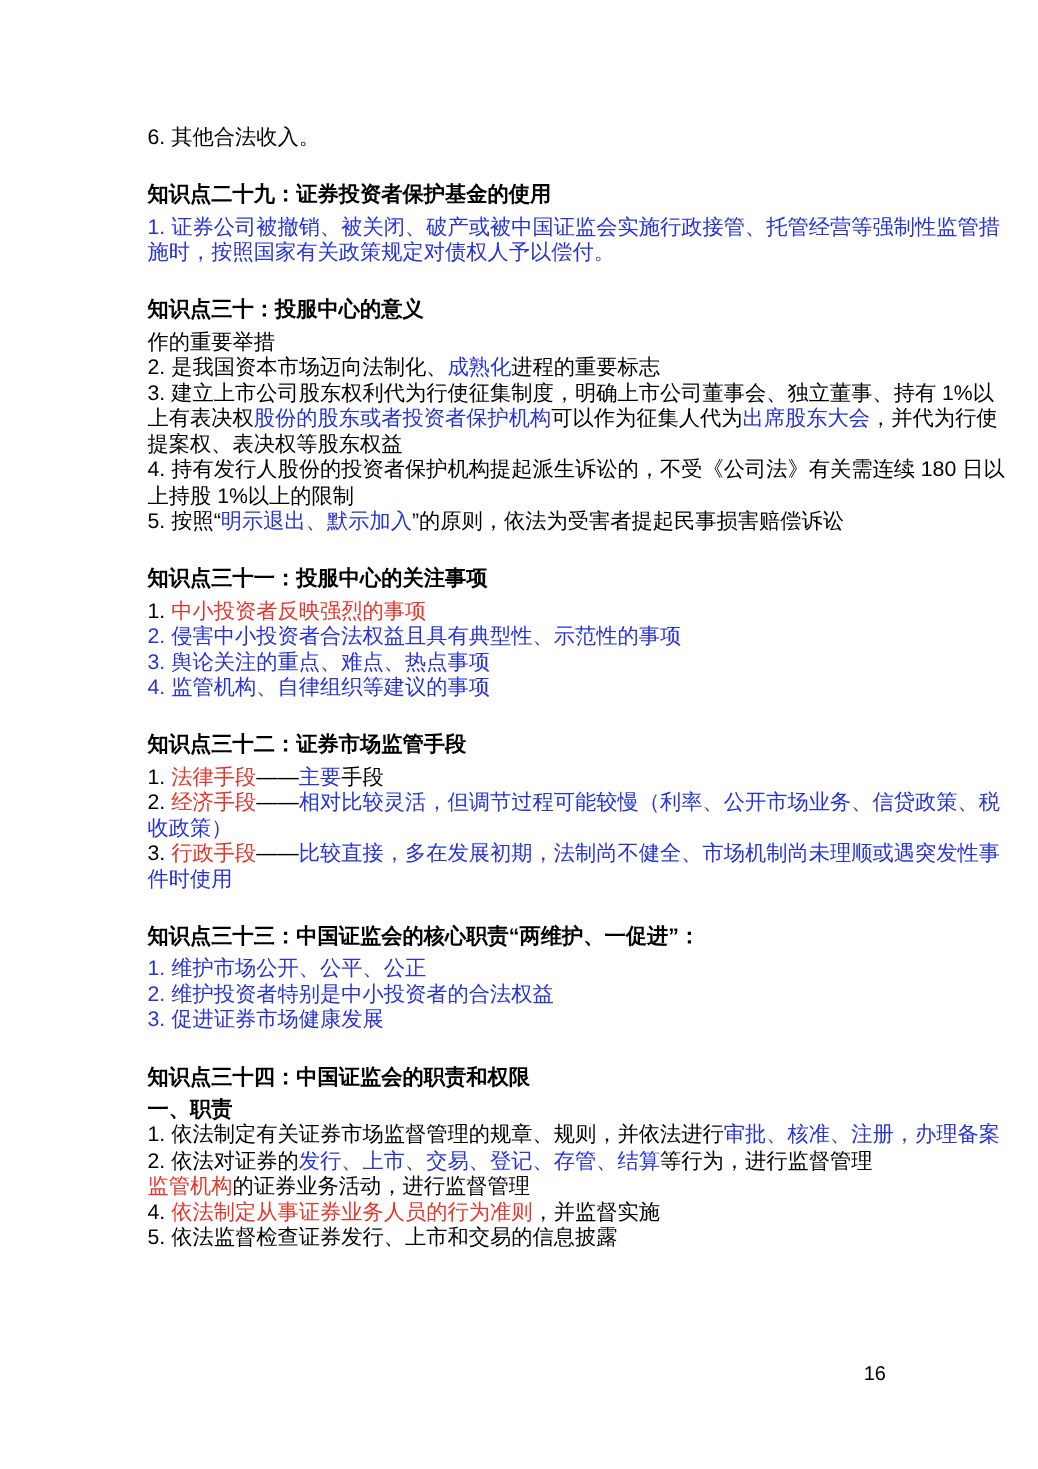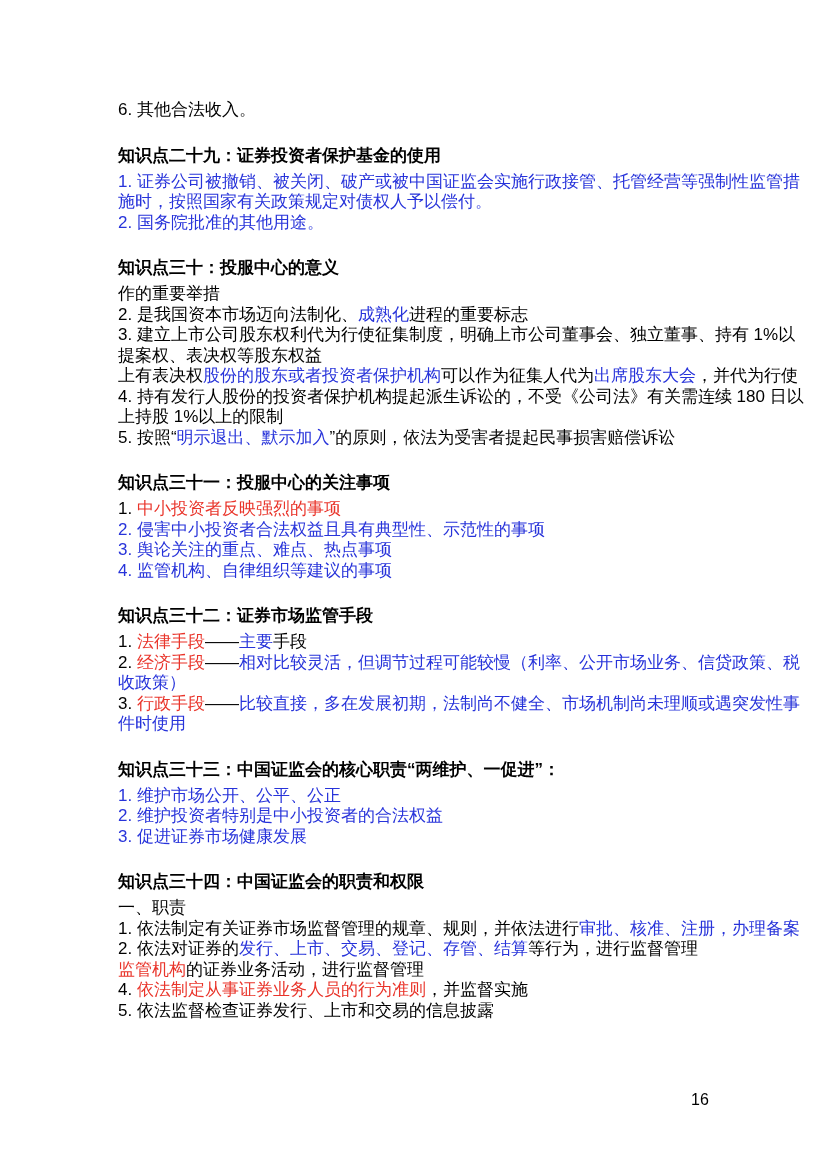--- a/index.html
+++ b/index.html
@@ -23,50 +23,49 @@
     font-weight:bold;
     color:#000000;
     margin-top:23px;
     margin-bottom:4px;
     white-space:nowrap;
   }
   .seg{white-space:pre;}
   .c-k{color:#000000;}
   .c-b{color:var(--blue,#2733da);}
   .c-r{color:var(--red,#e9342a);}
-  .c-s{color:#000000;font-weight:normal;}
+  .c-s{color:#000000;font-weight:bold;}
   .page-number{
     position:absolute;
     top:1091px;
     left:691px;
     font-size:16px;
     color:#000;
   }
 </style>
 </head>
 <body style="--blue: #2733da; --red: #e9342a; background: rgb(255, 255, 255);">
 
 <div class="page">
   <div id="content">
       <div>
         <div class="line"><span class="seg c-k">6. 其他合法收入。</span></div>
       </div>
       <div>
         <div class="heading">知识点二十九：证券投资者保护基金的使用</div>
         <div class="line"><span class="seg c-b">1. 证券公司被撤销、被关闭、破产或被中国证监会实施行政接管、托管经营等强制性监管措</span></div>
         <div class="line"><span class="seg c-b">施时，按照国家有关政策规定对债权人予以偿付。</span></div>
-        <div class="line"><span class="seg c-b">2. 国务院批准的其他用途。</span></div>
       </div>
       <div>
         <div class="heading">知识点三十：投服中心的意义</div>
         <div class="line"><span class="seg c-k">作的重要举措</span></div>
         <div class="line"><span class="seg c-k">2. 是我国资本市场迈向法制化、</span><span class="seg c-b">成熟化</span><span class="seg c-k">进程的重要标志</span></div>
         <div class="line"><span class="seg c-k">3. 建立上市公司股东权利代为行使征集制度，明确上市公司董事会、独立董事、持有 1%以</span></div>
+        <div class="line"><span class="seg c-k">上有表决权</span><span class="seg c-b">股份的股东或者投资者保护机构</span><span class="seg c-k">可以作为征集人代为</span><span class="seg c-b">出席股东大会</span><span class="seg c-k">，并代为行使</span></div>
         <div class="line"><span class="seg c-k">提案权、表决权等股东权益</span></div>
-        <div class="line"><span class="seg c-k">上有表决权</span><span class="seg c-b">股份的股东或者投资者保护机构</span><span class="seg c-k">可以作为征集人代为</span><span class="seg c-b">出席股东大会</span><span class="seg c-k">，并代为行使</span></div>
         <div class="line"><span class="seg c-k">4. 持有发行人股份的投资者保护机构提起派生诉讼的，不受《公司法》有关需连续 180 日以</span></div>
         <div class="line"><span class="seg c-k">上持股 1%以上的限制</span></div>
         <div class="line"><span class="seg c-k">5. 按照“</span><span class="seg c-b">明示退出、默示加入</span><span class="seg c-k">”的原则，依法为受害者提起民事损害赔偿诉讼</span></div>
       </div>
       <div>
         <div class="heading">知识点三十一：投服中心的关注事项</div>
         <div class="line"><span class="seg c-k">1. </span><span class="seg c-r">中小投资者反映强烈的事项</span></div>
         <div class="line"><span class="seg c-b">2. 侵害中小投资者合法权益且具有典型性、示范性的事项</span></div>
         <div class="line"><span class="seg c-b">3. 舆论关注的重点、难点、热点事项</span></div>
         <div class="line"><span class="seg c-b">4. 监管机构、自律组织等建议的事项</span></div>

